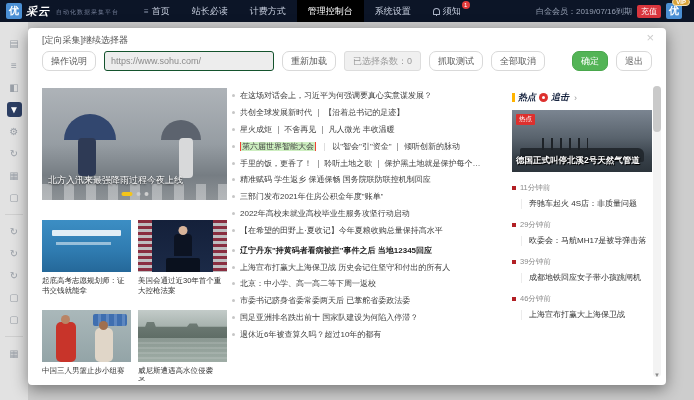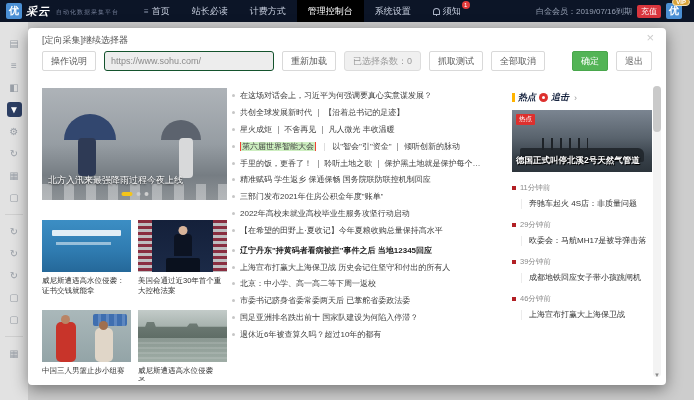--- a/index.html
+++ b/index.html
@@ -44,21 +44,21 @@
   .hint-text { font-size:9px; color:#666; }
 
   
   .modal { position:absolute; left:28px; top:28px; width:638px; height:357px; background:#fff;
            border-radius:4px; box-shadow:0 4px 16px rgba(0,0,0,.45); z-index:10; }
   .modal-title { position:absolute; left:14px; top:6px; font-size:9px; color:#555; }
   .modal-close { position:absolute; right:12px; top:3px; font-size:13px; color:#ccc; cursor:pointer; line-height:14px; }
 
   .toolbar { position:absolute; left:14px; right:14px; top:22px; height:22px; display:flex; gap:8px; align-items:center; }
   .tbtn { height:20px; padding:0 8px; font-size:9px; color:#595959; background:#fff; border:1px solid #d9d9d9;
-          border-radius:2px; line-height:18px; cursor:pointer; white-space:nowrap; }
+          border-radius:7px; line-height:18px; cursor:pointer; white-space:nowrap; }
   .url-input { width:170px; height:20px; background:#ededed; border:1px solid #14532d; border-radius:3px;
                color:#8a8a8a; font-size:9px; padding:0 6px; font-family:inherit; }
   .count-box { height:20px; padding:0 8px; background:#f0f0f0; border:1px solid #ddd; border-radius:3px;
                color:#999; font-size:9px; line-height:18px; white-space:nowrap; }
   .tb-spacer { flex:1; }
   .tbtn.confirm { background:#53b456; border-color:#49a74c; color:#fff; }
 
   
   .content { position:absolute; left:14px; top:58px; width:610px; bottom:4px; overflow:hidden; background:#fff; }
 
@@ -240,21 +240,21 @@
           <div class="car-caption">北方入汛来最强降雨过程今夜上线</div>
           <div class="car-dots">
             <span class="dot-a"></span>
             <span class="dot-g"></span>
             <span class="dot-g"></span>
           </div>
         </div>
         <div class="photo-grid" id="photo-grid">
             <div class="pcard">
               <div class="pimg img-sign"></div>
-              <div class="pcap">威尼斯遭遇高水位侵袭：证书交钱就能拿</div>
+              <div class="pcap">起底高考志愿规划师：证书交钱就能拿</div>
             </div>
             <div class="pcard">
               <div class="pimg img-biden">
                 <div class="figure"></div>
                 <div class="podium"></div>
               </div>
               <div class="pcap">美国会通过近30年首个重大控枪法案</div>
             </div>
             <div class="pcard">
               <div class="pimg img-basket">

